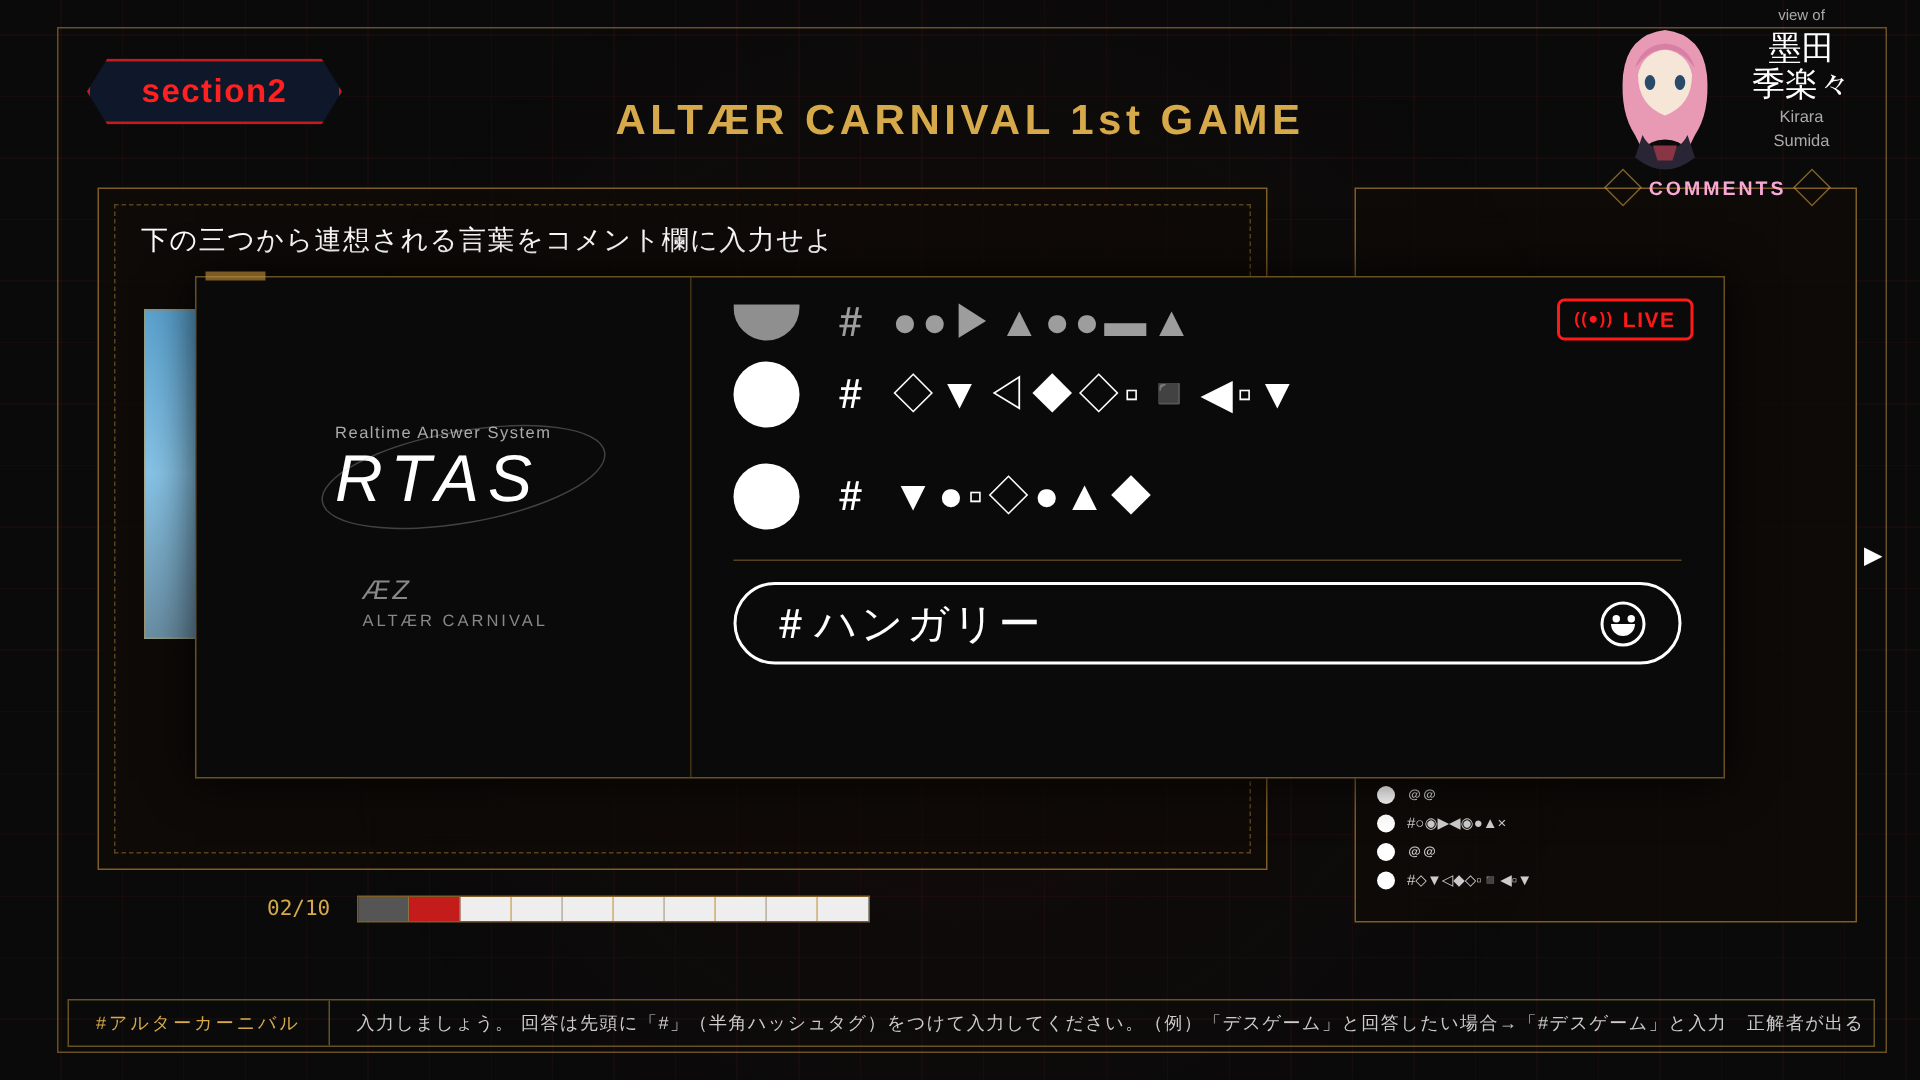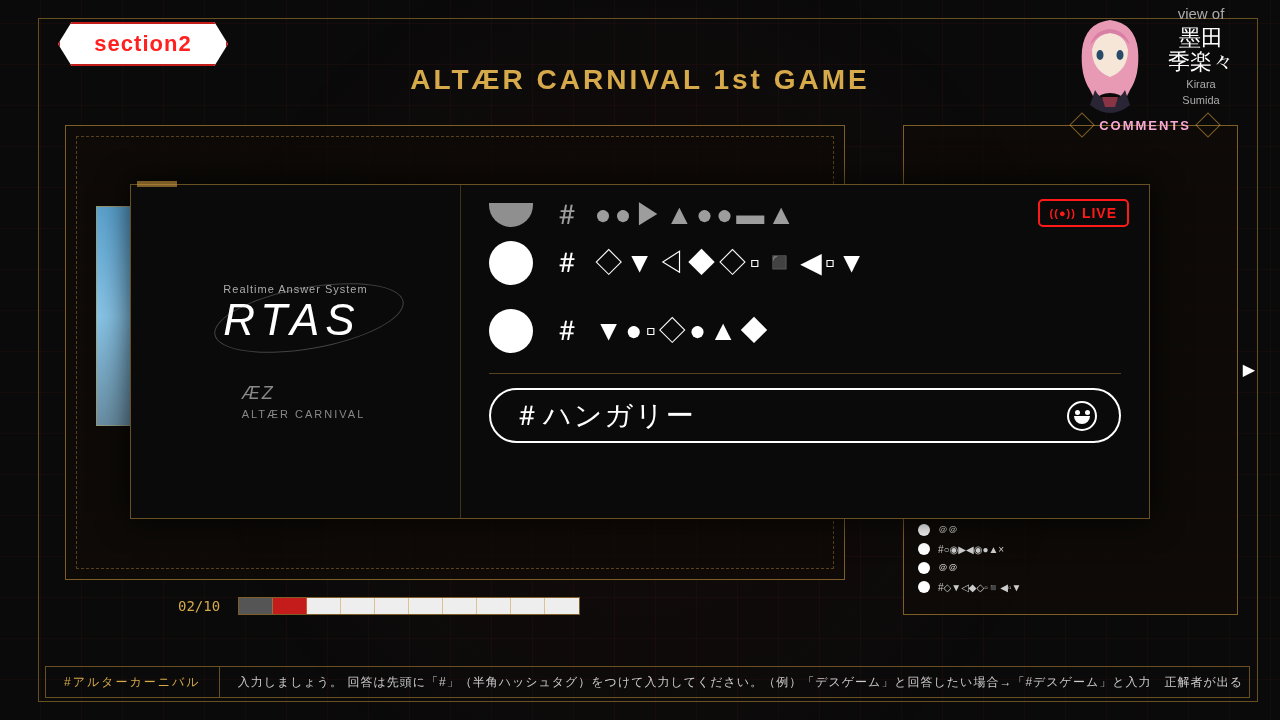--- a/index.html
+++ b/index.html
@@ -28,26 +28,26 @@
   top: 18px;
   left: 38px;
   right: 22px;
   bottom: 18px;
   border: 1px solid rgba(200,150,60,0.5);
 }
 
 
 .section-badge {
   position: absolute;
-  top: 22px;
+  top: 39px;
   left: 58px;
   width: 170px;
   height: 44px;
   border: 2px solid #c41b1b;
-  background: #ffffff;
+  background: #0f172a;
   clip-path: polygon(8% 0, 92% 0, 100% 50%, 92% 100%, 8% 100%, 0 50%);
   display: flex;
   align-items: center;
   justify-content: center;
   color: #ff2020;
   font-weight: bold;
   font-size: 22px;
   letter-spacing: 1px;
 }
 
@@ -77,21 +77,21 @@
 .char-portrait {
   width: 100px;
   height: 110px;
   position: relative;
 }
 .char-portrait svg { width: 100%; height: 100%; }
 .char-info {
   margin-left: 8px;
   text-align: center;
 }
-.char-view-of { color: #aaa; font-size: 15px; margin-bottom: 4px; }
+.char-view-of { color: #aaa; font-size: 10px; margin-bottom: 4px; }
 .char-name-jp { color: #fff; font-size: 22px; line-height: 1.1; font-weight: 500; }
 .char-name-en { color: #aaa; font-size: 11px; margin-top: 4px; }
 
 
 .question-panel {
   position: absolute;
   top: 125px;
   left: 65px;
   width: 780px;
   height: 455px;
@@ -412,20 +412,21 @@
     <div class="char-view-of">view of</div>
     <div class="char-name-jp">墨田</div>
     <div class="char-name-jp">季楽々</div>
     <div class="char-name-en">Kirara</div>
     <div class="char-name-en">Sumida</div>
   </div>
 </div>
 
 <div class="question-panel">
   <div class="question-inner"></div>
+  <div class="question-text">下の三つから連想される言葉をコメント欄に入力せよ</div>
   <div class="question-image"></div>
 </div>
 
 <div class="comments-panel">
   <div class="comments-header">
     <span class="comments-deco"></span>
     <span class="comments-label">COMMENTS</span>
     <span class="comments-deco"></span>
   </div>
   <div class="nav-arrow">▶</div>

